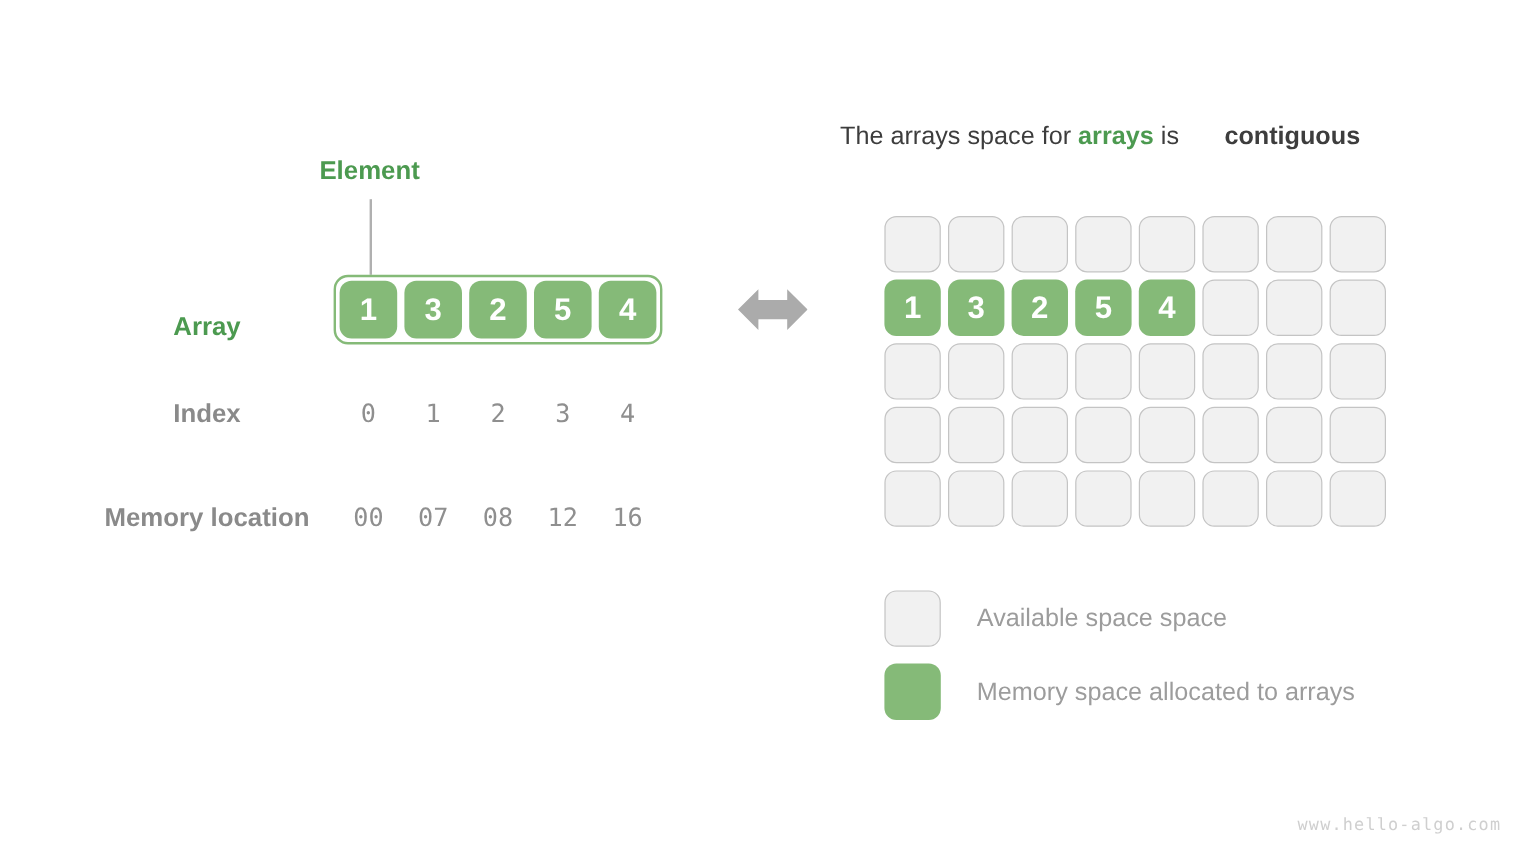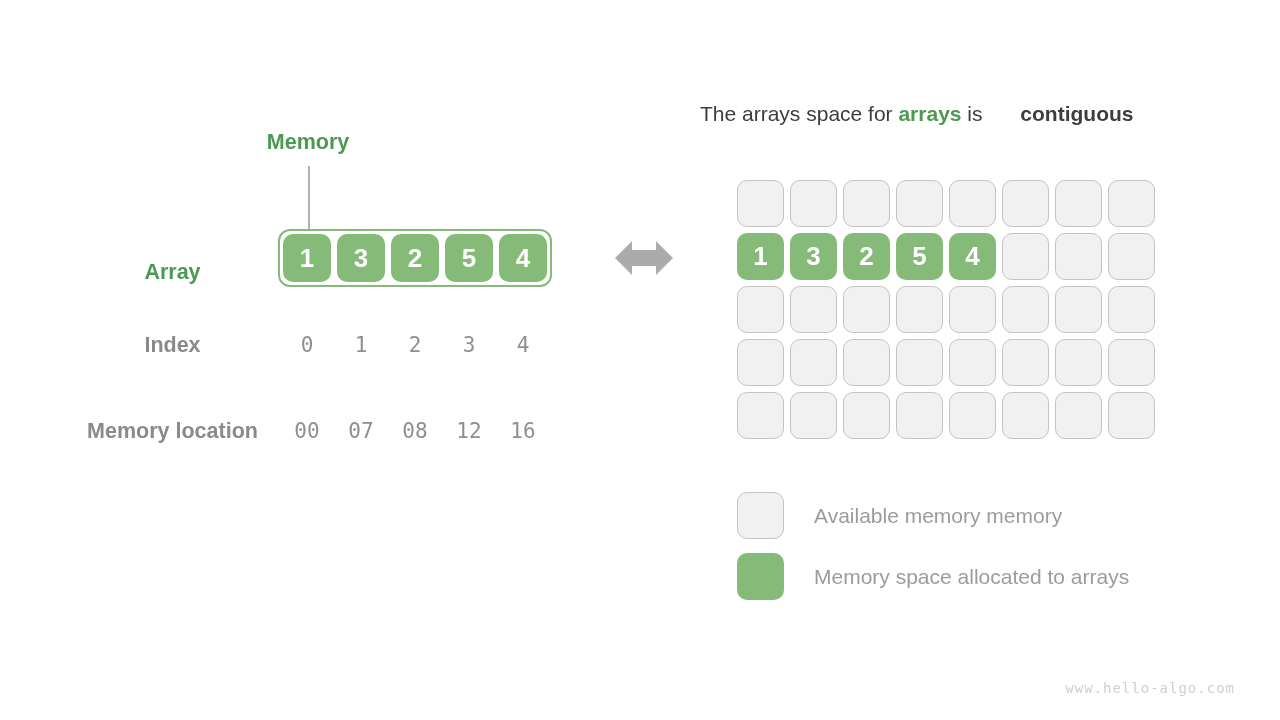--- a/index.html
+++ b/index.html
@@ -88,30 +88,30 @@
   .legend-item.first{top:492px;}
   .legend-item.second{top:553px;}
   .legend-swatch{
     width:47px;height:47px;border-radius:10px;box-sizing:border-box;flex:0 0 auto;
   }
   .legend-swatch.available{background:var(--cell-fill);border:1.5px solid var(--cell-border);}
   .legend-swatch.allocated{background:var(--green-fill);}
   .legend-label{font-size:21px;color:var(--legend-text);white-space:nowrap;}
 
   .watermark{
-    position:absolute;right:45px;bottom:24px;
+    position:absolute;right:29px;bottom:24px;
     font-size:14px;letter-spacing:1px;color:var(--watermark);
   }
 </style>
 </head>
 <body>
 
 <div class="canvas">
 
-  <div class="element-label">Memory</div>
+  <div class="element-label">Element</div>
   <div class="element-line"></div>
 
   <div class="row-label green label-array" style="top:259px;">Array</div>
   <div class="array-box">
       <div class="array-cell">1</div>
       <div class="array-cell">3</div>
       <div class="array-cell">2</div>
       <div class="array-cell">5</div>
       <div class="array-cell">4</div>
     </div>
@@ -180,21 +180,21 @@
       <div class="grid-cell"></div>
       <div class="grid-cell"></div>
       <div class="grid-cell"></div>
       <div class="grid-cell"></div>
       <div class="grid-cell"></div>
       <div class="grid-cell"></div>
     </div>
 
   <div class="legend-item first">
     <div class="legend-swatch available"></div>
-    <div class="legend-label">Available memory memory</div>
+    <div class="legend-label">Available space space</div>
   </div>
   <div class="legend-item second">
     <div class="legend-swatch allocated"></div>
     <div class="legend-label">Memory space allocated to arrays</div>
   </div>
 
   <div class="watermark mono">www.hello-algo.com</div>
 
 </div>
 

